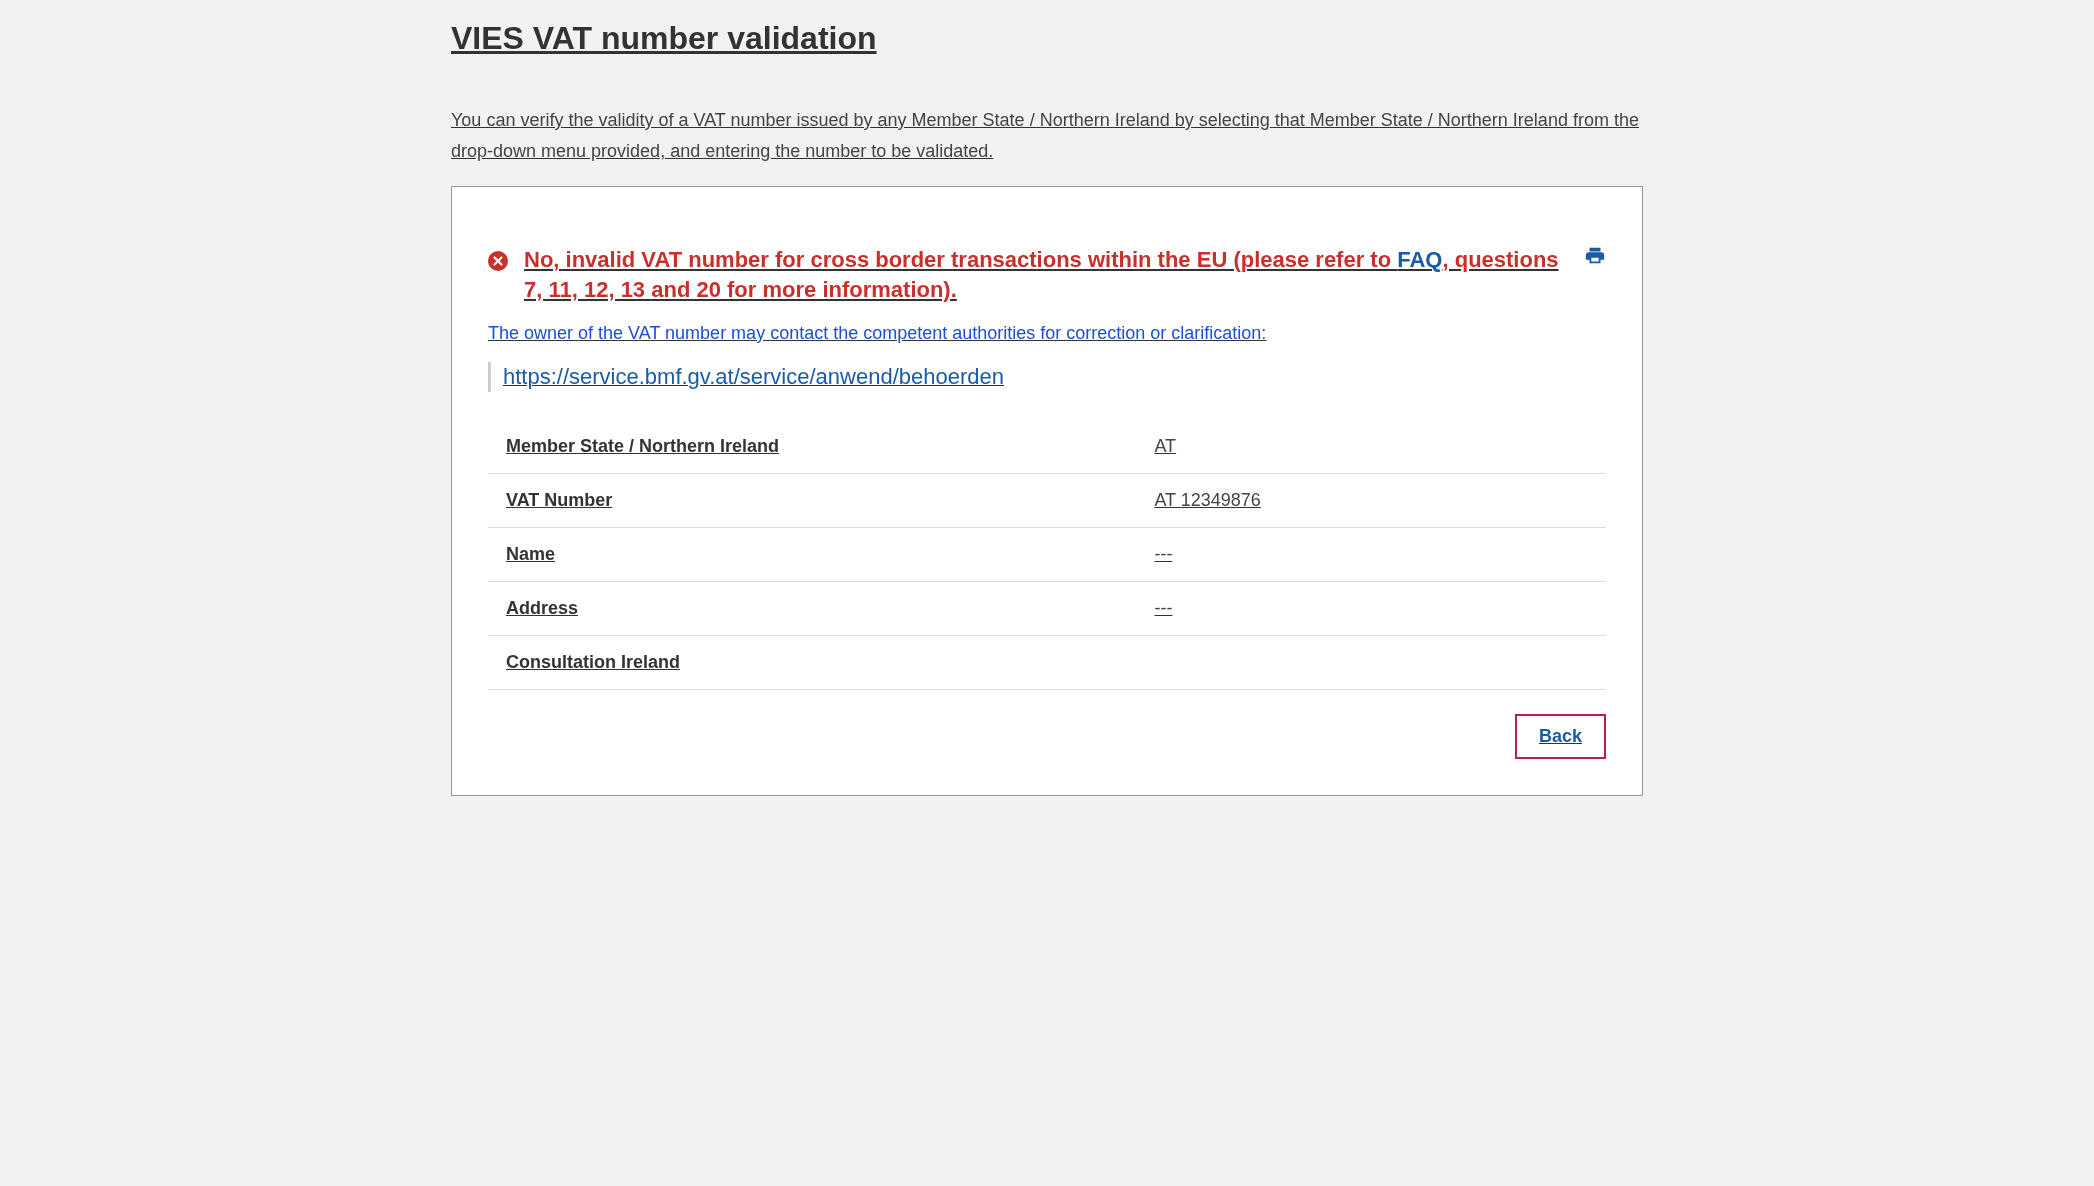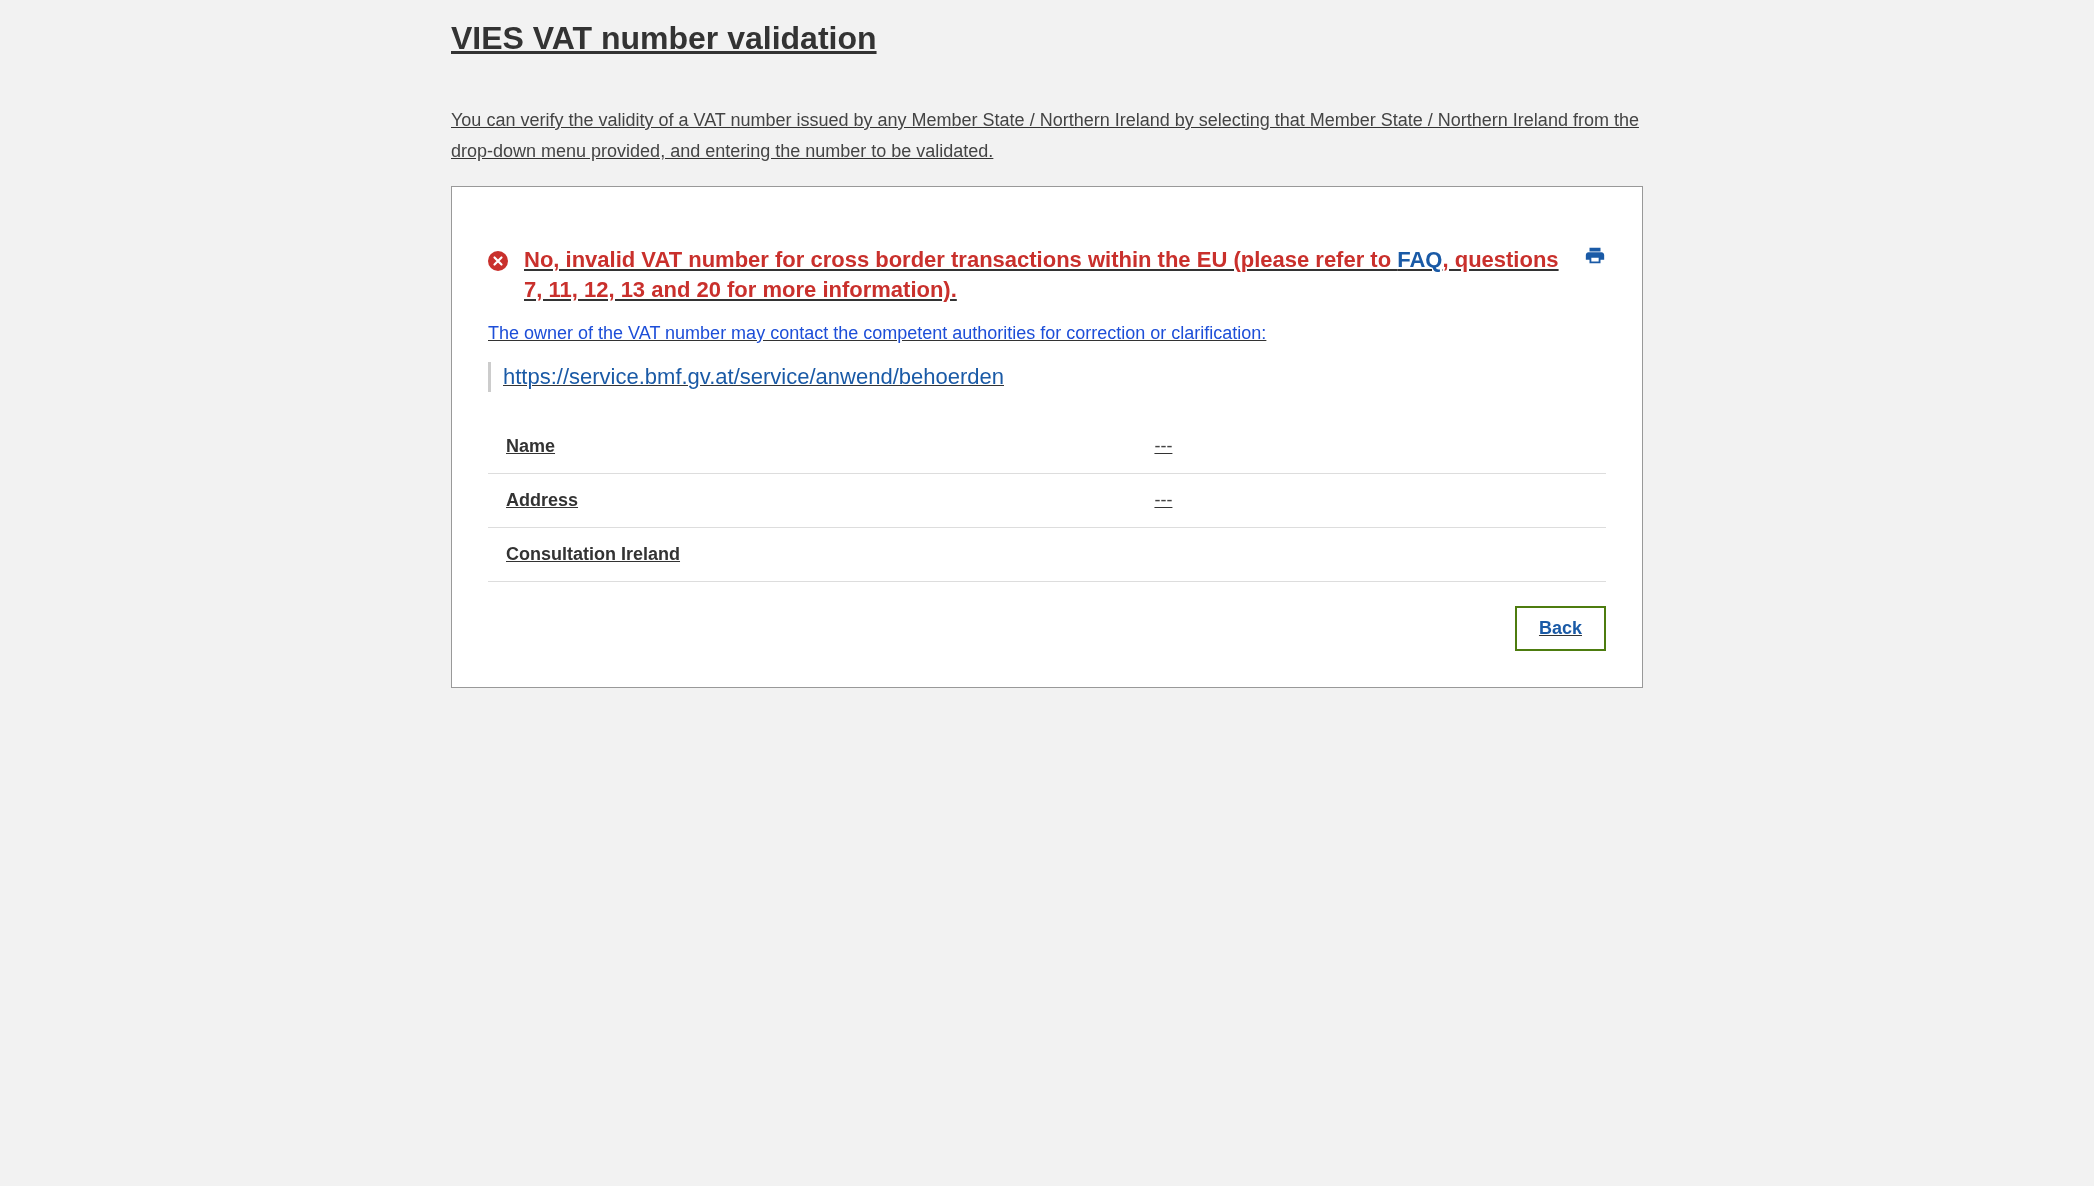--- a/index.html
+++ b/index.html
@@ -106,21 +106,21 @@
     .details-table td.val {
       color: #444;
     }
     .actions {
       display: flex;
       justify-content: flex-end;
       margin-top: 24px;
     }
     .back-btn {
       background: #fff;
-      border: 2px solid #4d7c0f;
+      border: 2px solid #be185d;
       color: #1a5aa6;
       font-size: 18px;
       font-weight: bold;
       padding: 10px 22px;
       cursor: pointer;
     }
   </style>
 </head>
 <body>
 
@@ -150,20 +150,28 @@
 
     <p class="owner-note">The owner of the VAT number may contact the competent authorities for correction or clarification:</p>
 
     <div class="authority-link-block">
       <a href="#">https://service.bmf.gv.at/service/anwend/behoerden</a>
     </div>
 
     <table class="details-table">
       <tbody>
         <tr>
+          <td class="key">Member State / Northern Ireland</td>
+          <td class="val">AT</td>
+        </tr>
+        <tr>
+          <td class="key">VAT Number</td>
+          <td class="val">AT 12349876</td>
+        </tr>
+        <tr>
           <td class="key">Name</td>
           <td class="val">---</td>
         </tr>
         <tr>
           <td class="key">Address</td>
           <td class="val">---</td>
         </tr>
         <tr>
           <td class="key">Consultation Ireland</td>
           <td class="val"></td>

